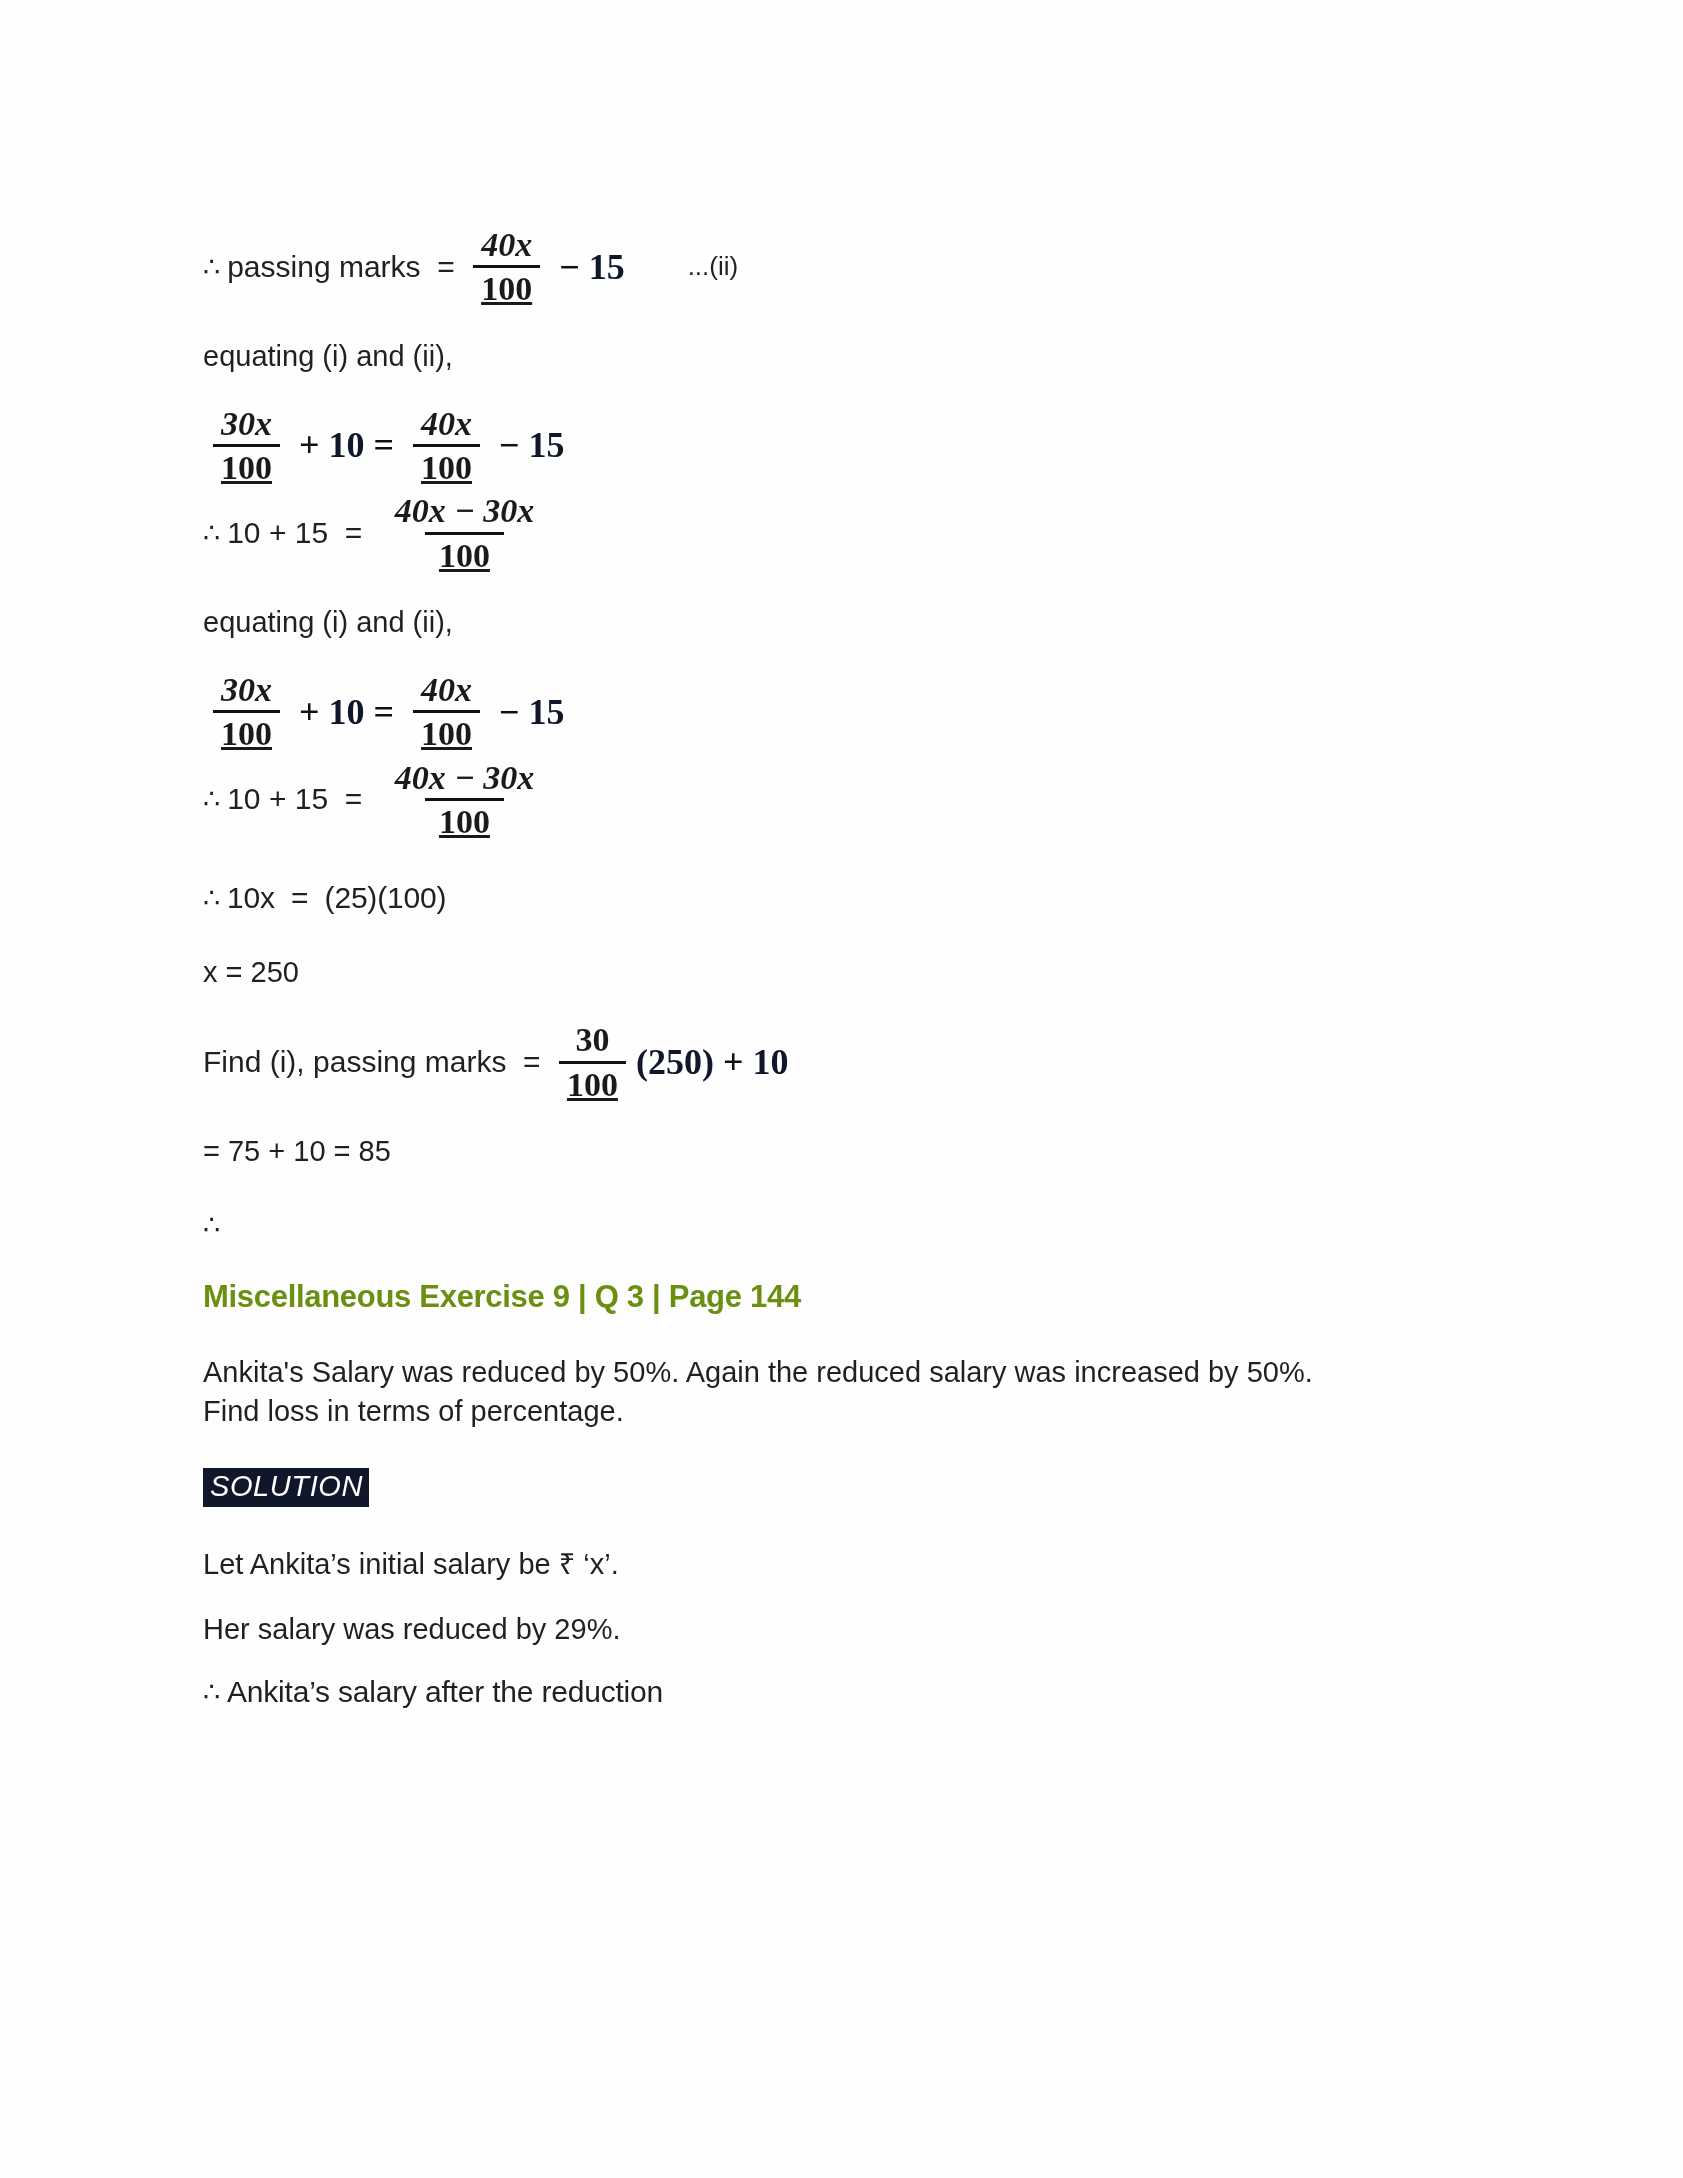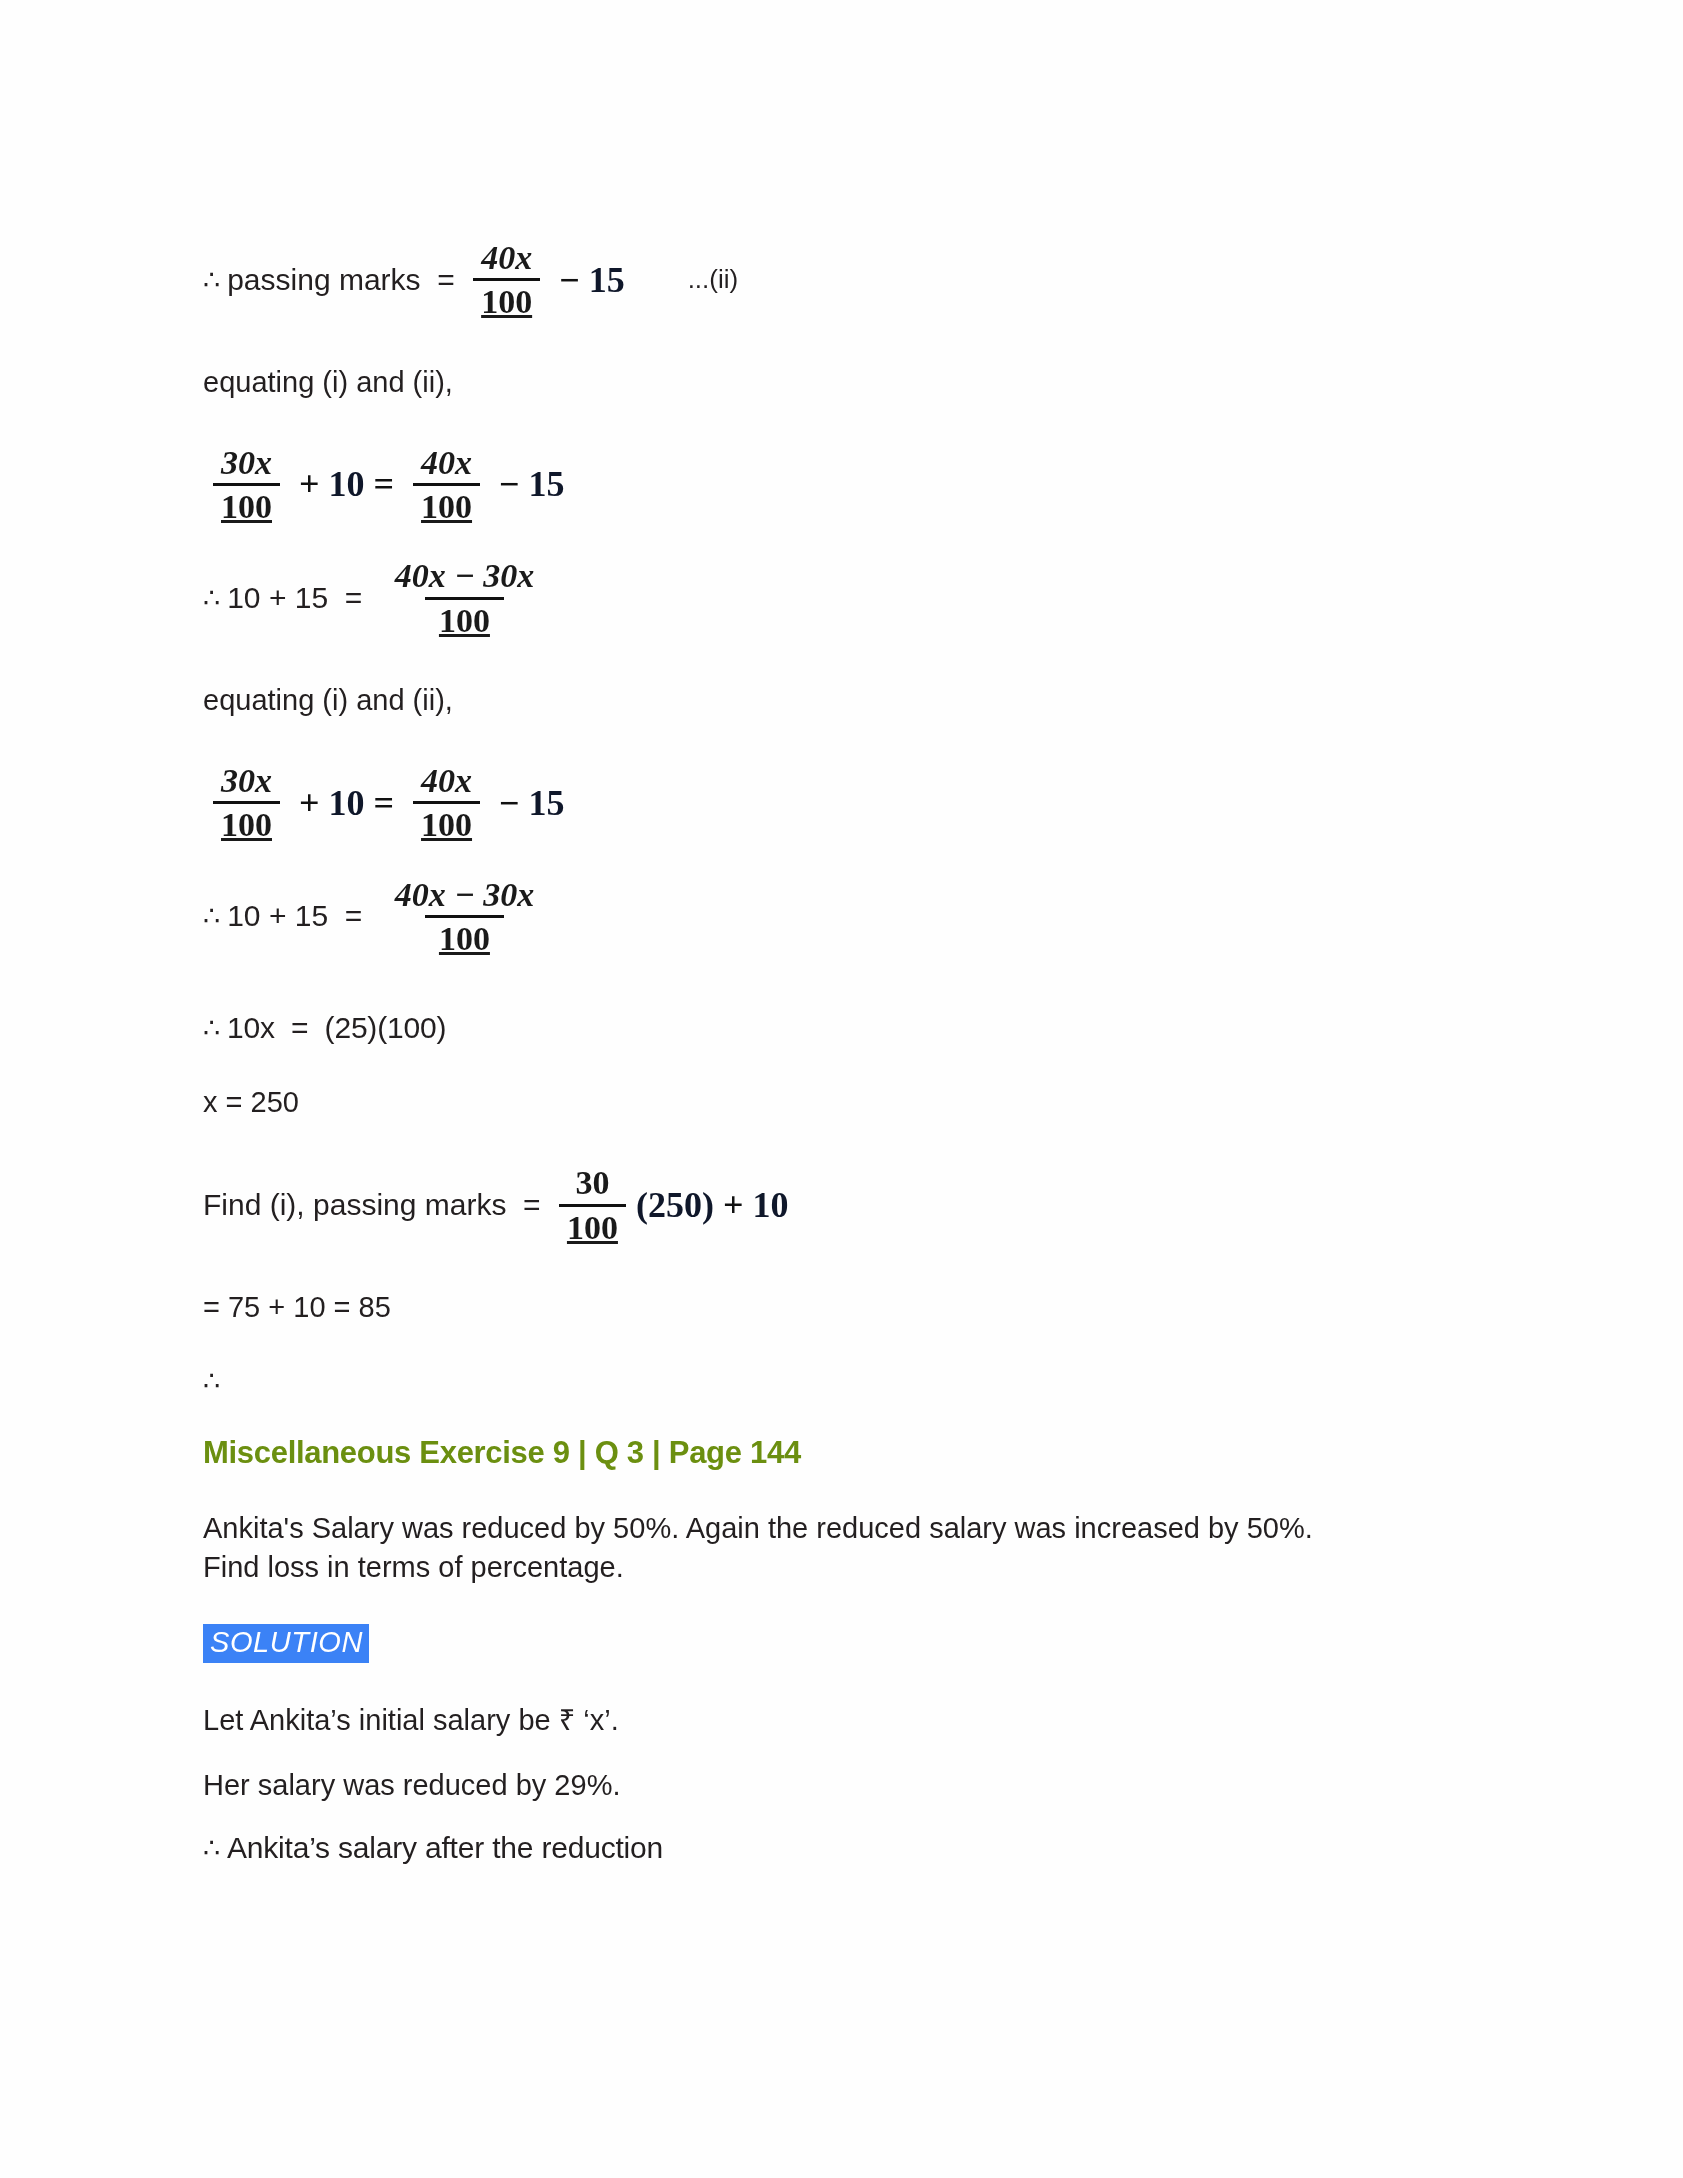--- a/index.html
+++ b/index.html
@@ -56,21 +56,21 @@
     font-family: "Liberation Serif", "DejaVu Serif", serif;
     font-weight: 700;
     font-size: 36px;
     color: #0f172a;
   }
   .frac {
     display: inline-flex;
     flex-direction: column;
     align-items: center;
     vertical-align: middle;
-    margin: 17px 10px;
+    margin: 4px 10px;
     font-family: "Liberation Serif", "DejaVu Serif", serif;
     font-weight: 700;
     line-height: 1.04;
   }
   .frac .num {
     font-size: 34px;
     padding: 0 8px 3px 8px;
   }
   .frac .den {
     font-size: 34px;
@@ -109,21 +109,21 @@
     font-size: 31px;
     font-weight: 700;
     color: #6b8f10;
     letter-spacing: -0.3px;
     white-space: pre;
   }
 
   
   .solution-tag {
     display: inline-block;
-    background: #3b82f6;
+    background: #0f172a;
     color: #ffffff;
     font-style: italic;
     font-size: 29px;
     font-weight: 400;
     letter-spacing: 0.6px;
     padding: 3px 6px 5px 7px;
     line-height: 1.05;
   }
 </style>
 </head>

